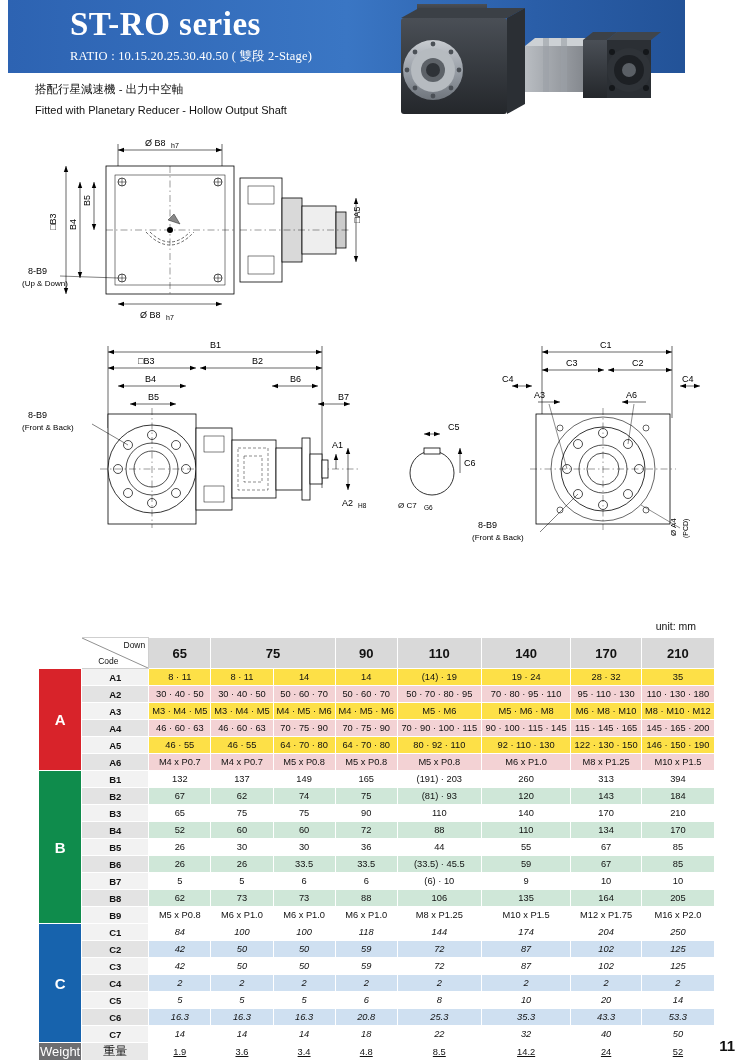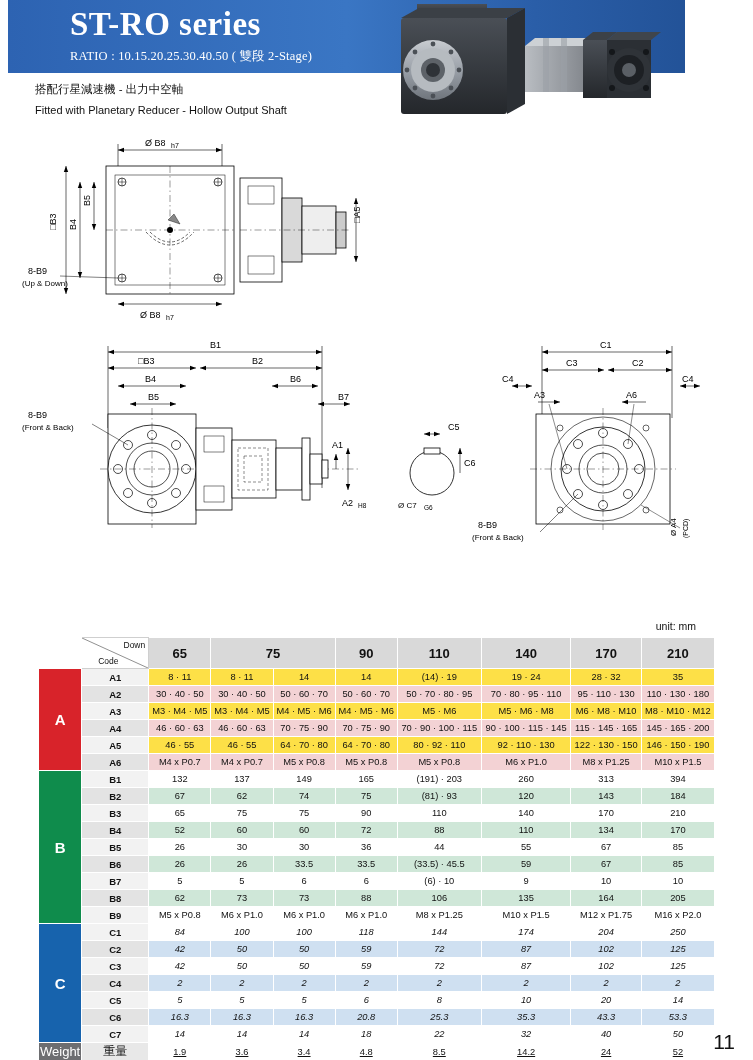--- a/index.html
+++ b/index.html
@@ -98,21 +98,21 @@
   }
   .row-a td.val{background:#fde047;}
   .row-a.alt td.val{background:#f3d2d4;}
   .row-b td.val{background:#ffffff;}
   .row-b.alt td.val{background:#cfe7d8;}
   .row-c td.val{background:#ffffff;font-style:italic;}
   .row-c.alt td.val{background:#cfe0f1;}
   .row-w td.val{background:#ffffff;text-decoration:underline;}
   .wlabel{width:44px;background:#e8e8e8;font-size:12px;}
   .pagenum{
-    position:absolute;right:18px;bottom:6px;font-size:21px;font-weight:normal;color:#111;
+    position:absolute;right:18px;bottom:6px;font-size:15px;font-weight:bold;color:#111;
   }
 </style>
 </head>
 <body>
 
 <div class="header">
   <div class="band2"></div>
   <div class="header-title">ST-RO series</div>
   <div class="header-sub">RATIO : 10.15.20.25.30.40.50 ( 雙段 2-Stage)</div>
 </div>

